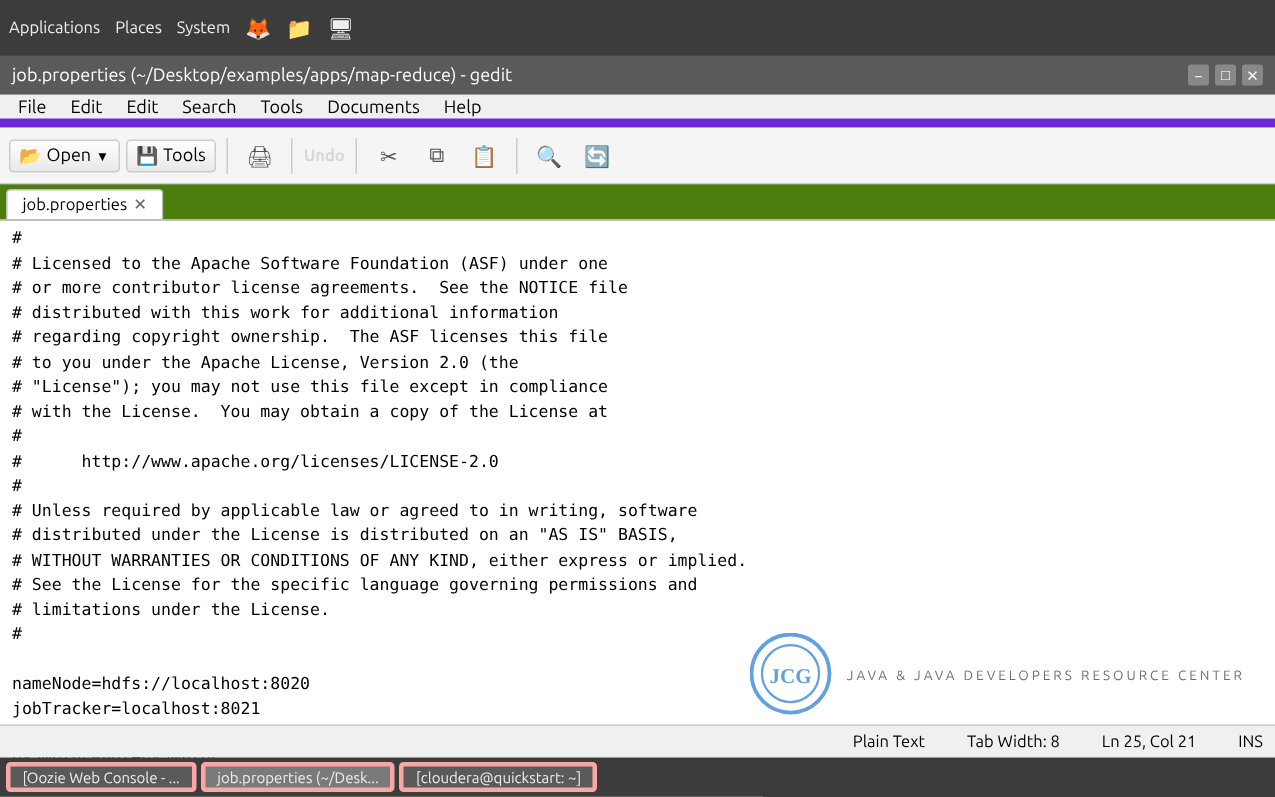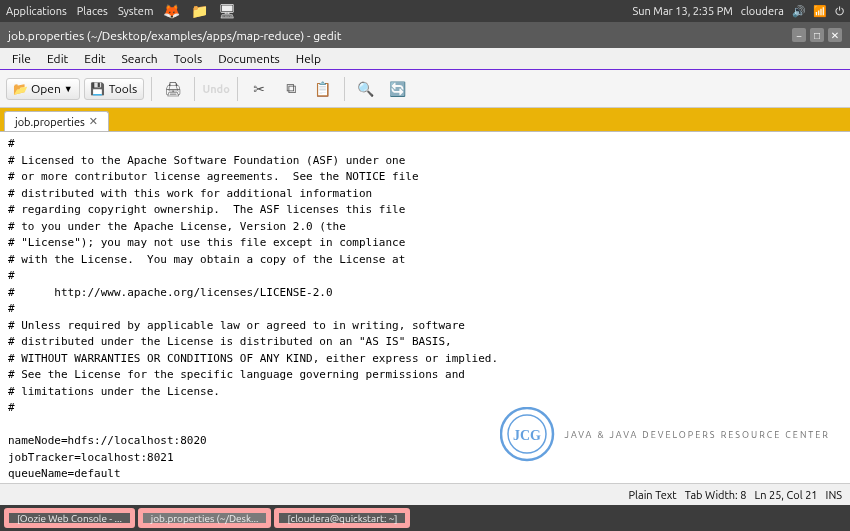--- a/index.html
+++ b/index.html
@@ -1,21 +1,21 @@
 <!DOCTYPE html>
 <html><head>
   <meta charset="utf-8">
   <style>
     * { margin: 0; padding: 0; box-sizing: border-box; }
     body { width: 850px; height: 531px; font-family: 'Ubuntu', sans-serif; font-size: 12px; background: #2d2d2d; overflow: hidden; }
 
     
     #system-bar {
       background: #3c3c3c;
-      height: 22px;
+      height: 37px;
       display: flex;
       align-items: center;
       justify-content: space-between;
       padding: 0 6px;
       color: #eee;
       font-size: 11px;
     }
     #system-bar-left { display: flex; gap: 10px; align-items: center; }
     #system-bar-right { display: flex; gap: 8px; align-items: center; }
 
@@ -41,21 +41,21 @@
     .ctrl-max { background: #888; }
     .ctrl-close { background: #888; }
 
     
     #menu-bar {
       background: #f0f0f0;
       height: 22px;
       display: flex;
       align-items: center;
       padding: 2px 4px;
-      border-bottom: 1px solid #6d28d9;
+      border-bottom: 6px solid #6d28d9;
       font-size: 12px;
     }
     #menu-bar span {
       padding: 2px 8px;
       cursor: pointer;
     }
 
     
     #toolbar {
       background: #f5f5f5;
@@ -83,21 +83,21 @@
       border-radius: 3px;
       cursor: pointer;
       display: flex; align-items: center; justify-content: center;
       font-size: 14px;
       color: #555;
     }
     .toolbar-icon-btn.disabled { opacity: 0.4; cursor: default; }
 
     
     #tab-bar {
-      background: #eab308;
+      background: #4d7c0f;
       height: 24px;
       display: flex;
       align-items: flex-end;
       padding-left: 4px;
       border-bottom: 1px solid #bbb;
     }
     .tab {
       display: flex; align-items: center; gap: 4px;
       padding: 3px 10px;
       background: #f5f5f5;
@@ -154,40 +154,40 @@
     
     #status-bar {
       background: #f0f0f0;
       height: 22px;
       display: flex;
       align-items: center;
       justify-content: flex-end;
       padding: 0 8px;
       border-top: 1px solid #ccc;
       font-size: 11px;
-      gap: 8px;
+      gap: 28px;
       position: absolute;
       bottom: 26px;
       left: 0; right: 0;
     }
 
     
     #taskbar {
       background: #3c3c3c;
       height: 26px;
       display: flex;
       align-items: center;
       padding: 0 4px;
       gap: 3px;
       position: absolute;
       bottom: 0; left: 0; right: 0;
     }
     .taskbar-btn {
       background: #5a5a5a;
-      border: 5px solid #fca5a5;
+      border: 3px solid #fca5a5;
       border-radius: 3px;
       color: #eee;
       font-size: 10px;
       padding: 2px 8px;
       cursor: pointer;
       height: 20px;
       display: flex; align-items: center;
       white-space: nowrap;
     }
     .taskbar-btn.active { background: #7a7a7a; }
@@ -201,27 +201,20 @@
 
 <div id="system-bar">
   <div id="system-bar-left">
     <span>Applications</span>
     <span>Places</span>
     <span>System</span>
 
     <span style="font-size:14px;">🦊</span>
     <span style="font-size:14px;">📁</span>
     <span style="font-size:14px;">🖥</span>
-  </div>
-  <div id="system-bar-right">
-    <span>Sun Mar 13,  2:35 PM</span>
-    <span>cloudera</span>
-    <span>🔊</span>
-    <span>📶</span>
-    <span>⏻</span>
   </div>
 </div>
 
 <div id="title-bar">
   <span>job.properties (~/Desktop/examples/apps/map-reduce) - gedit</span>
   <div id="title-bar-controls">
     <span class="ctrl-min">−</span>
     <span class="ctrl-max">□</span>
     <span class="ctrl-close">✕</span>
   </div>

